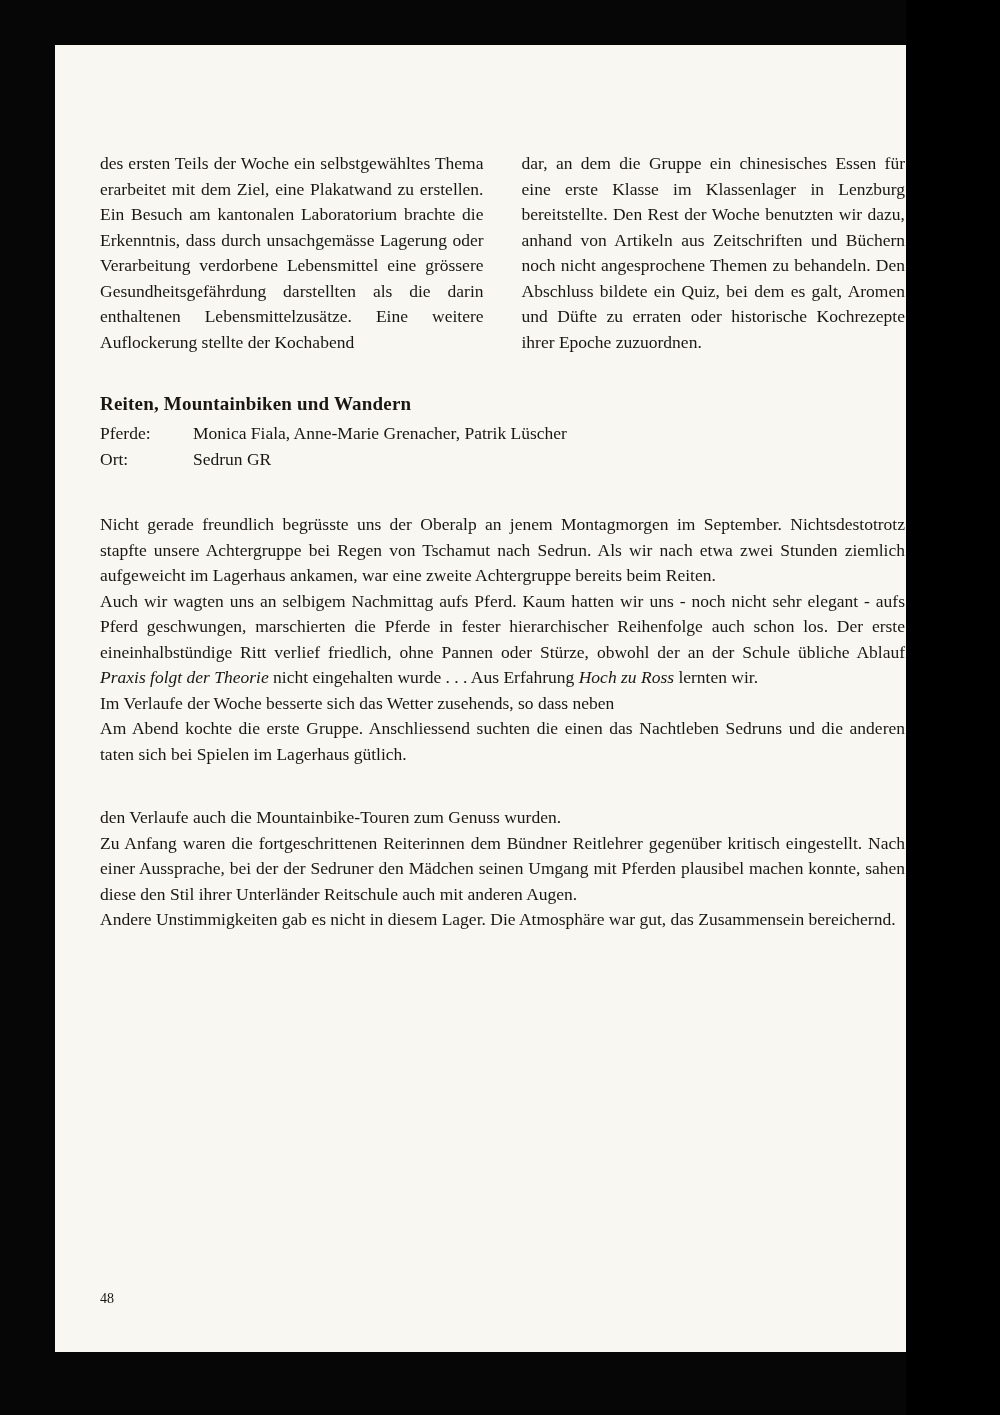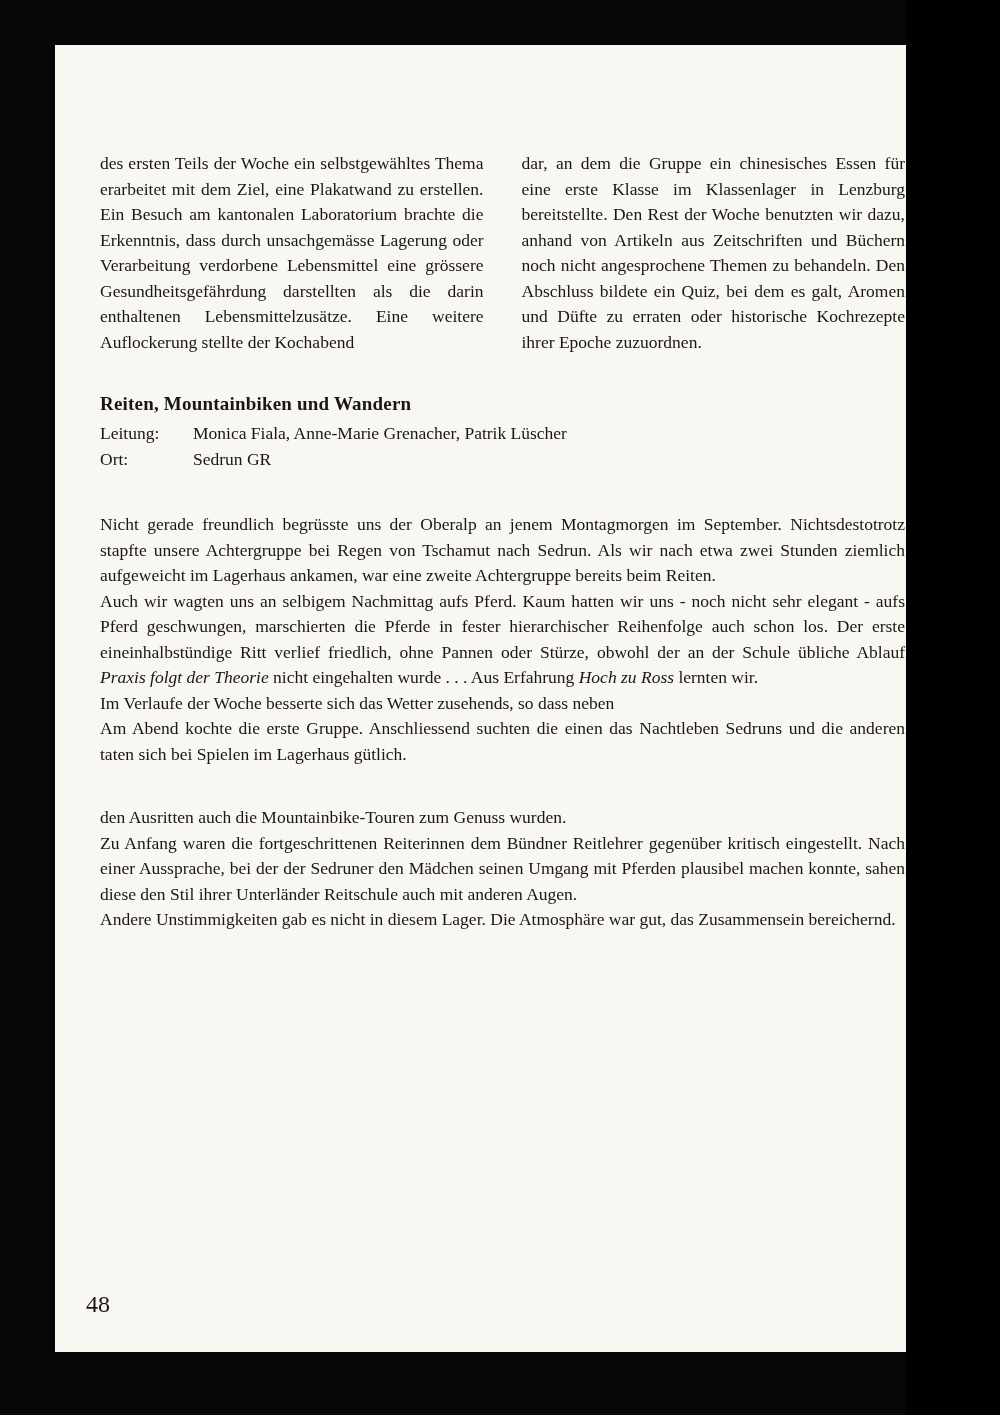--- a/index.html
+++ b/index.html
@@ -59,23 +59,23 @@
     flex: 0 0 93px;
     width: 93px;
   }
   .body-cols {
     margin-top: 40px;
     flex-direction: column;
   }
   .it { font-style: italic; }
   .page-number {
     position: absolute;
-    left: 31px;
+    left: 45px;
     top: 1246px;
-    font-size: 24px;
+    font-size: 14px;
   }
   .artifact {
     position: absolute;
     background: #f9f7f2;
   }
   .artifact-1 {
     left: 943px; top: 1028px; width: 10px; height: 16px;
     border-radius: 2px;
   }
   .artifact-2 {
@@ -96,38 +96,38 @@
           <p>des ersten Teils der Woche ein selbstgewähltes Thema erarbeitet mit dem Ziel, eine Plakatwand zu erstellen. Ein Besuch am kantonalen Laboratorium brachte die Erkenntnis, dass durch unsachgemässe Lagerung oder Verarbeitung verdorbene Lebensmittel eine grössere Gesundheitsgefährdung darstellten als die darin enthaltenen Lebensmittelzusätze. Eine weitere Auflockerung stellte der Kochabend</p>
         </div>
         <div class="col">
           <p>dar, an dem die Gruppe ein chinesisches Essen für eine erste Klasse im Klassenlager in Lenzburg bereitstellte. Den Rest der Woche benutzten wir dazu, anhand von Artikeln aus Zeitschriften und Büchern noch nicht angesprochene Themen zu behandeln. Den Abschluss bildete ein Quiz, bei dem es galt, Aromen und Düfte zu erraten oder historische Kochrezepte ihrer Epoche zuzuordnen.</p>
         </div>
       </div>
 
       <div class="section-block">
         <div class="section-title">Reiten, Mountainbiken und Wandern</div>
         <div class="meta">
-          <span class="meta-label">Leitung:</span>
+          <span class="meta-label">Pferde:</span>
           <span class="meta-value">Monica Fiala, Anne-Marie Grenacher, Patrik Lüscher</span>
         </div>
         <div class="meta">
           <span class="meta-label">Ort:</span>
           <span class="meta-value">Sedrun GR</span>
         </div>
       </div>
 
       <div class="cols body-cols">
         <div class="col">
           <p>Nicht gerade freundlich begrüsste uns der Oberalp an jenem Montagmorgen im September. Nichtsdestotrotz stapfte unsere Achtergruppe bei Regen von Tschamut nach Sedrun. Als wir nach etwa zwei Stunden ziemlich aufgeweicht im Lagerhaus ankamen, war eine zweite Achtergruppe bereits beim Reiten.</p>
           <p><span>Auch wir wagten uns an selbigem Nachmittag aufs Pferd. Kaum hatten wir uns - noch nicht sehr elegant - aufs Pferd geschwungen, marschierten die Pferde in fester hierarchischer Reihenfolge auch schon los. Der erste eineinhalbstündige Ritt verlief friedlich, ohne Pannen oder Stürze, obwohl der an der Schule übliche Ablauf </span><span class="it">Praxis folgt der Theorie</span><span> nicht eingehalten wurde . . . Aus Erfahrung </span><span class="it">Hoch zu Ross</span><span> lernten wir.</span></p>
           <p>Im Verlaufe der Woche besserte sich das Wetter zusehends, so dass neben</p>
           <p>Am Abend kochte die erste Gruppe. Anschliessend suchten die einen das Nachtleben Sedruns und die anderen taten sich bei Spielen im Lagerhaus gütlich.</p>
         </div>
         <div class="col">
-          <p>den Ausritten auch die Mountainbike-Touren zum Genuss wurden.</p>
+          <p>den Verlaufe auch die Mountainbike-Touren zum Genuss wurden.</p>
           <p>Zu Anfang waren die fortgeschrittenen Reiterinnen dem Bündner Reitlehrer gegenüber kritisch eingestellt. Nach einer Aussprache, bei der der Sedruner den Mädchen seinen Umgang mit Pferden plausibel machen konnte, sahen diese den Stil ihrer Unterländer Reitschule auch mit anderen Augen.</p>
           <p>Andere Unstimmigkeiten gab es nicht in diesem Lager. Die Atmosphäre war gut, das Zusammensein bereichernd.</p>
         </div>
       </div>
 
     </div>
 
     <div class="page-number">48</div>
   </div>
 

